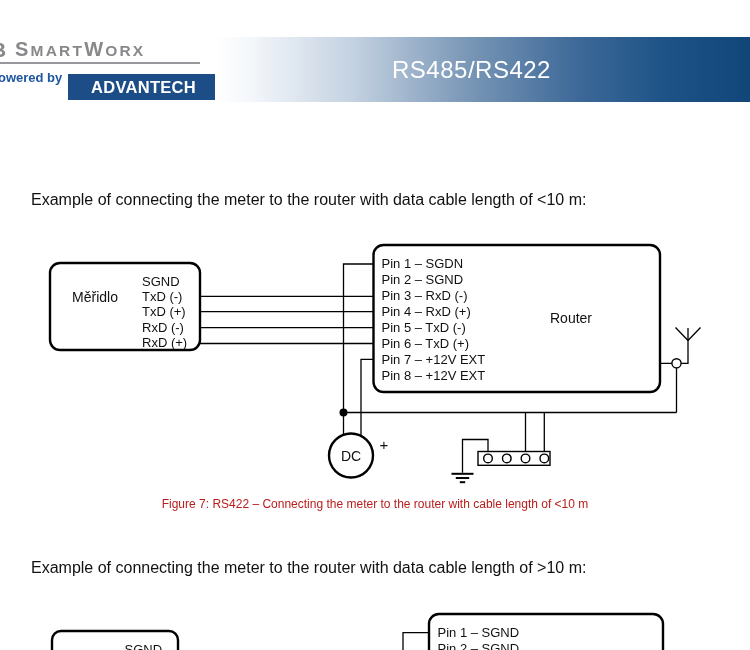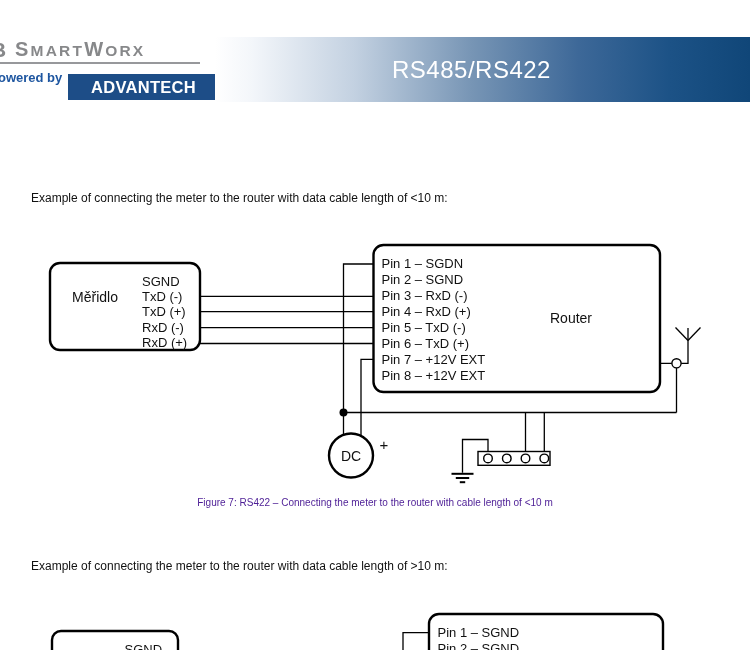--- a/index.html
+++ b/index.html
@@ -22,25 +22,25 @@
   .adv-box span { color:#ffffff; font-weight:700; font-size:16.5px; line-height:26px;
                   letter-spacing:0.3px; }
   .title-bar { position:absolute; left:215px; top:37px; width:535px; height:65px;
                background:linear-gradient(90deg,#ffffff 0%,#f3f6fa 7%,#c3d1e1 26%,
                           #7795b5 48%,#3d6898 68%,#1c5286 85%,#104678 100%);
                text-align:center; }
   .title-bar span { color:#ffffff; font-size:24px; line-height:65px; padding-right:22px;
                     letter-spacing:0.5px; }
 
   
-  .para { position:absolute; left:31px; font-size:12px; color:#111; white-space:nowrap; }
+  .para { position:absolute; left:31px; font-size:16px; color:#111; white-space:nowrap; }
   .p1 { top:191px; }
   .p2 { top:559px; }
   .caption { position:absolute; left:0; top:497px; width:750px; text-align:center;
-             font-size:10px; color:#4c1d95; }
+             font-size:12px; color:#b91c1c; }
 
   
   svg { position:absolute; left:0; display:block; }
   .d1 { top:240px; }
   .d2 { top:600px; }
   .box   { fill:#ffffff; stroke:#000; stroke-width:2.4px; }
   .wire  { fill:none; stroke:#000; stroke-width:1.3px; }
   .thin  { fill:#ffffff; stroke:#000; stroke-width:1.4px; }
   .gnd   { stroke:#000; stroke-width:2px; }
   .lbl   { font-family:"Liberation Sans","DejaVu Sans",sans-serif; font-size:13px; fill:#111; }

